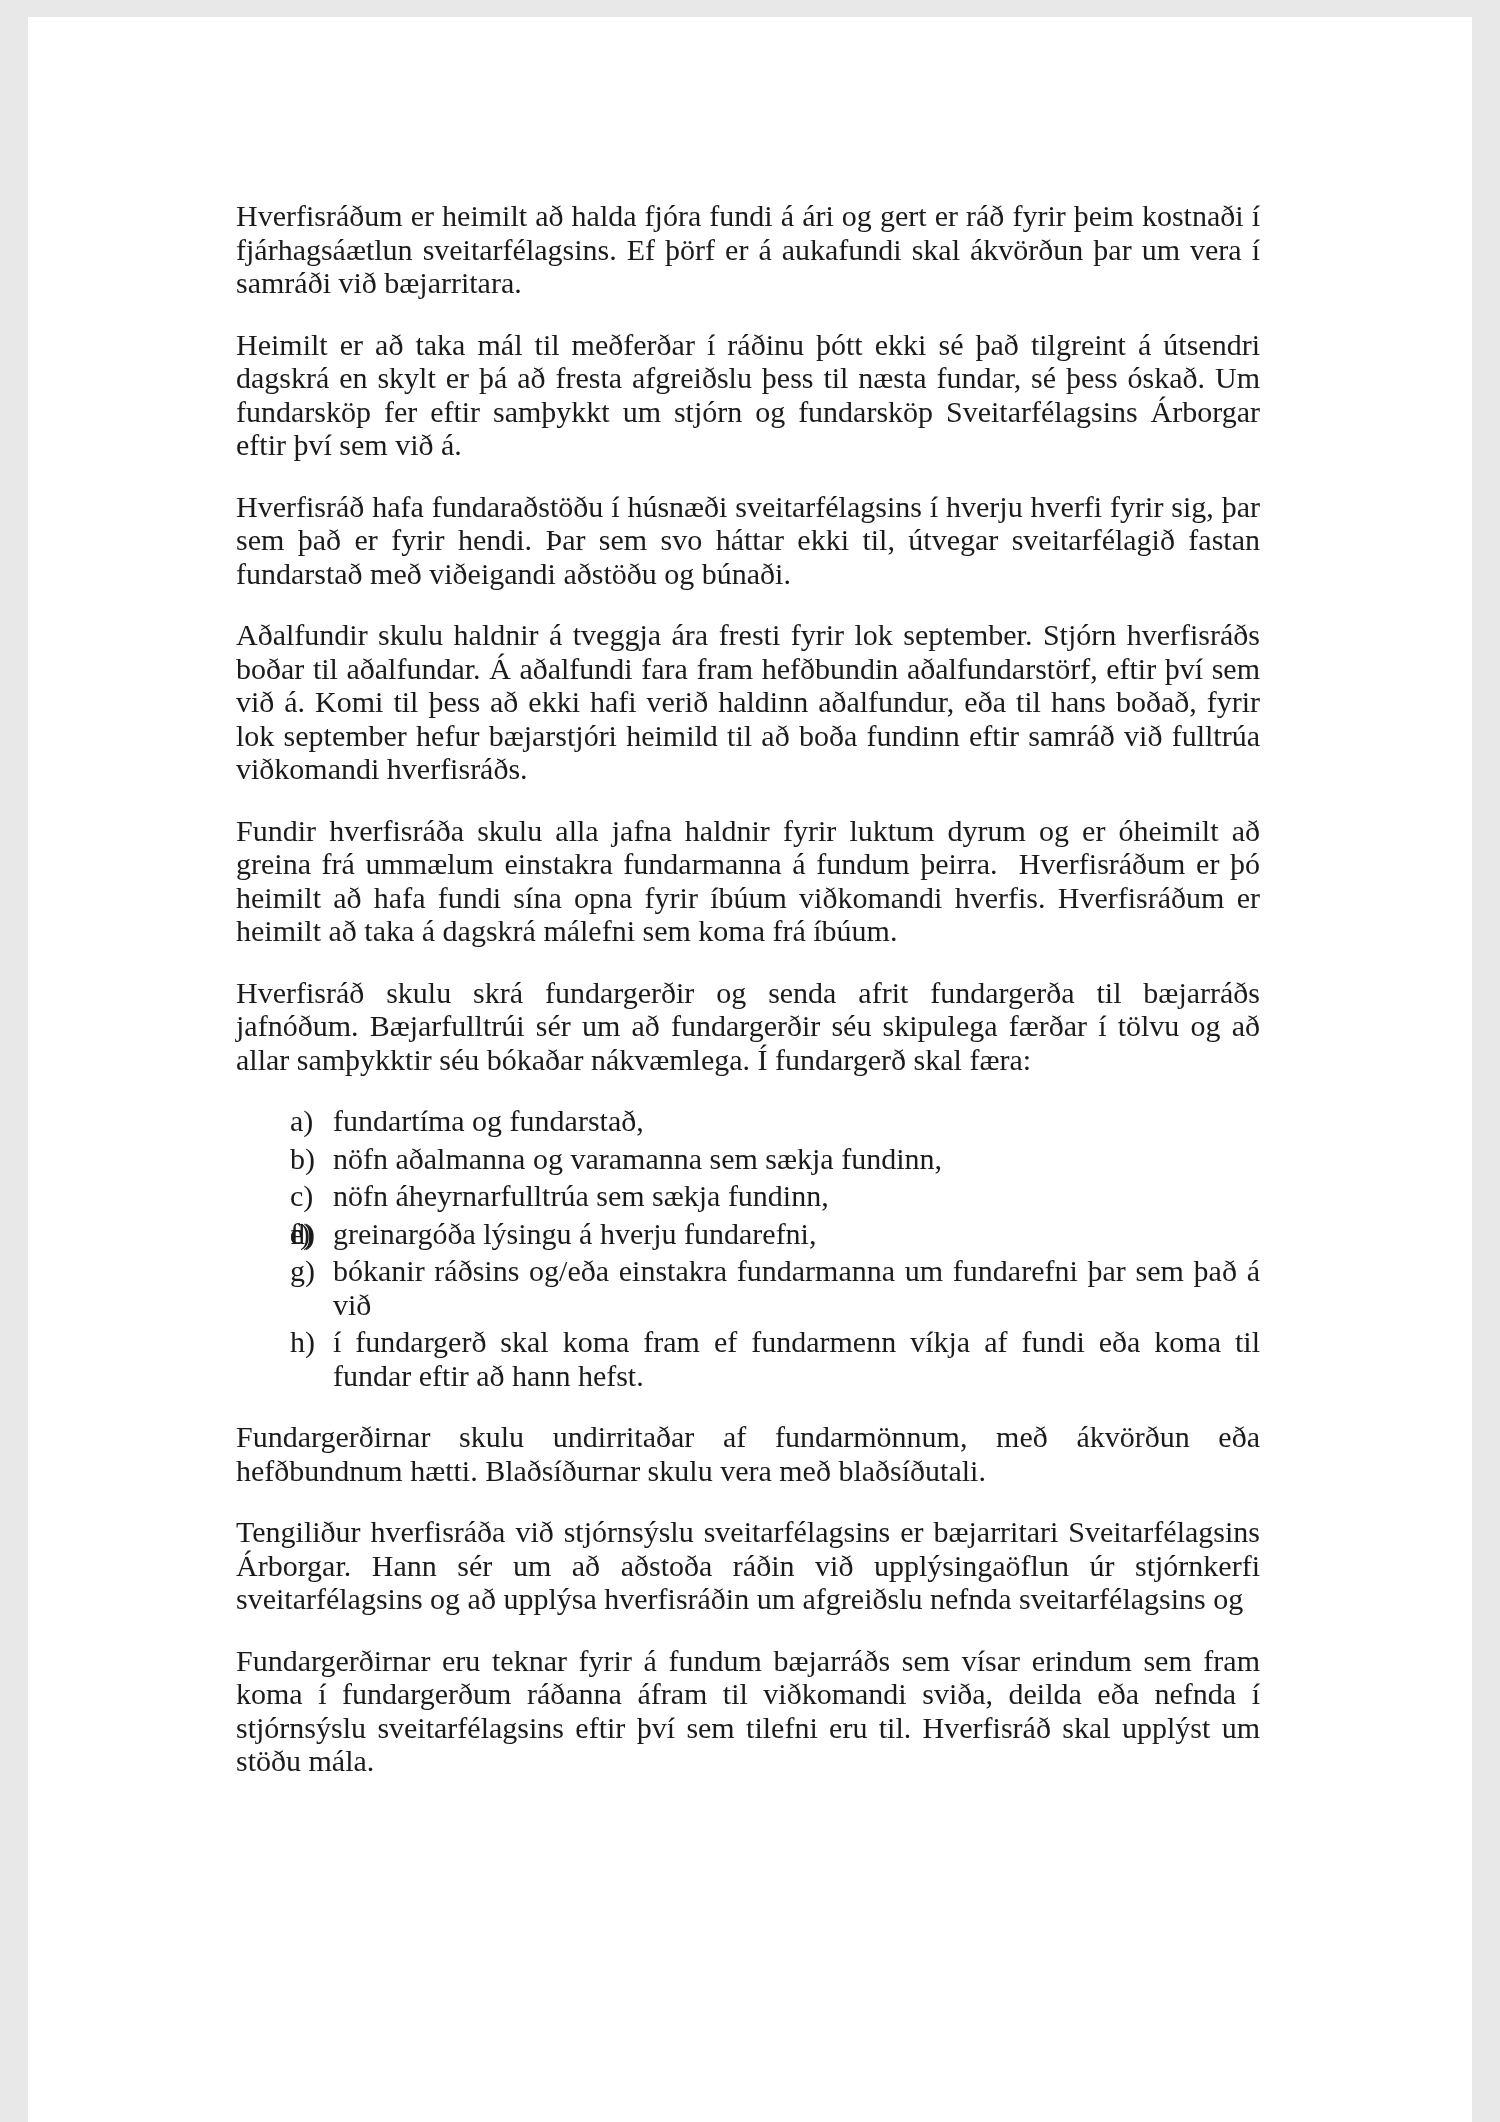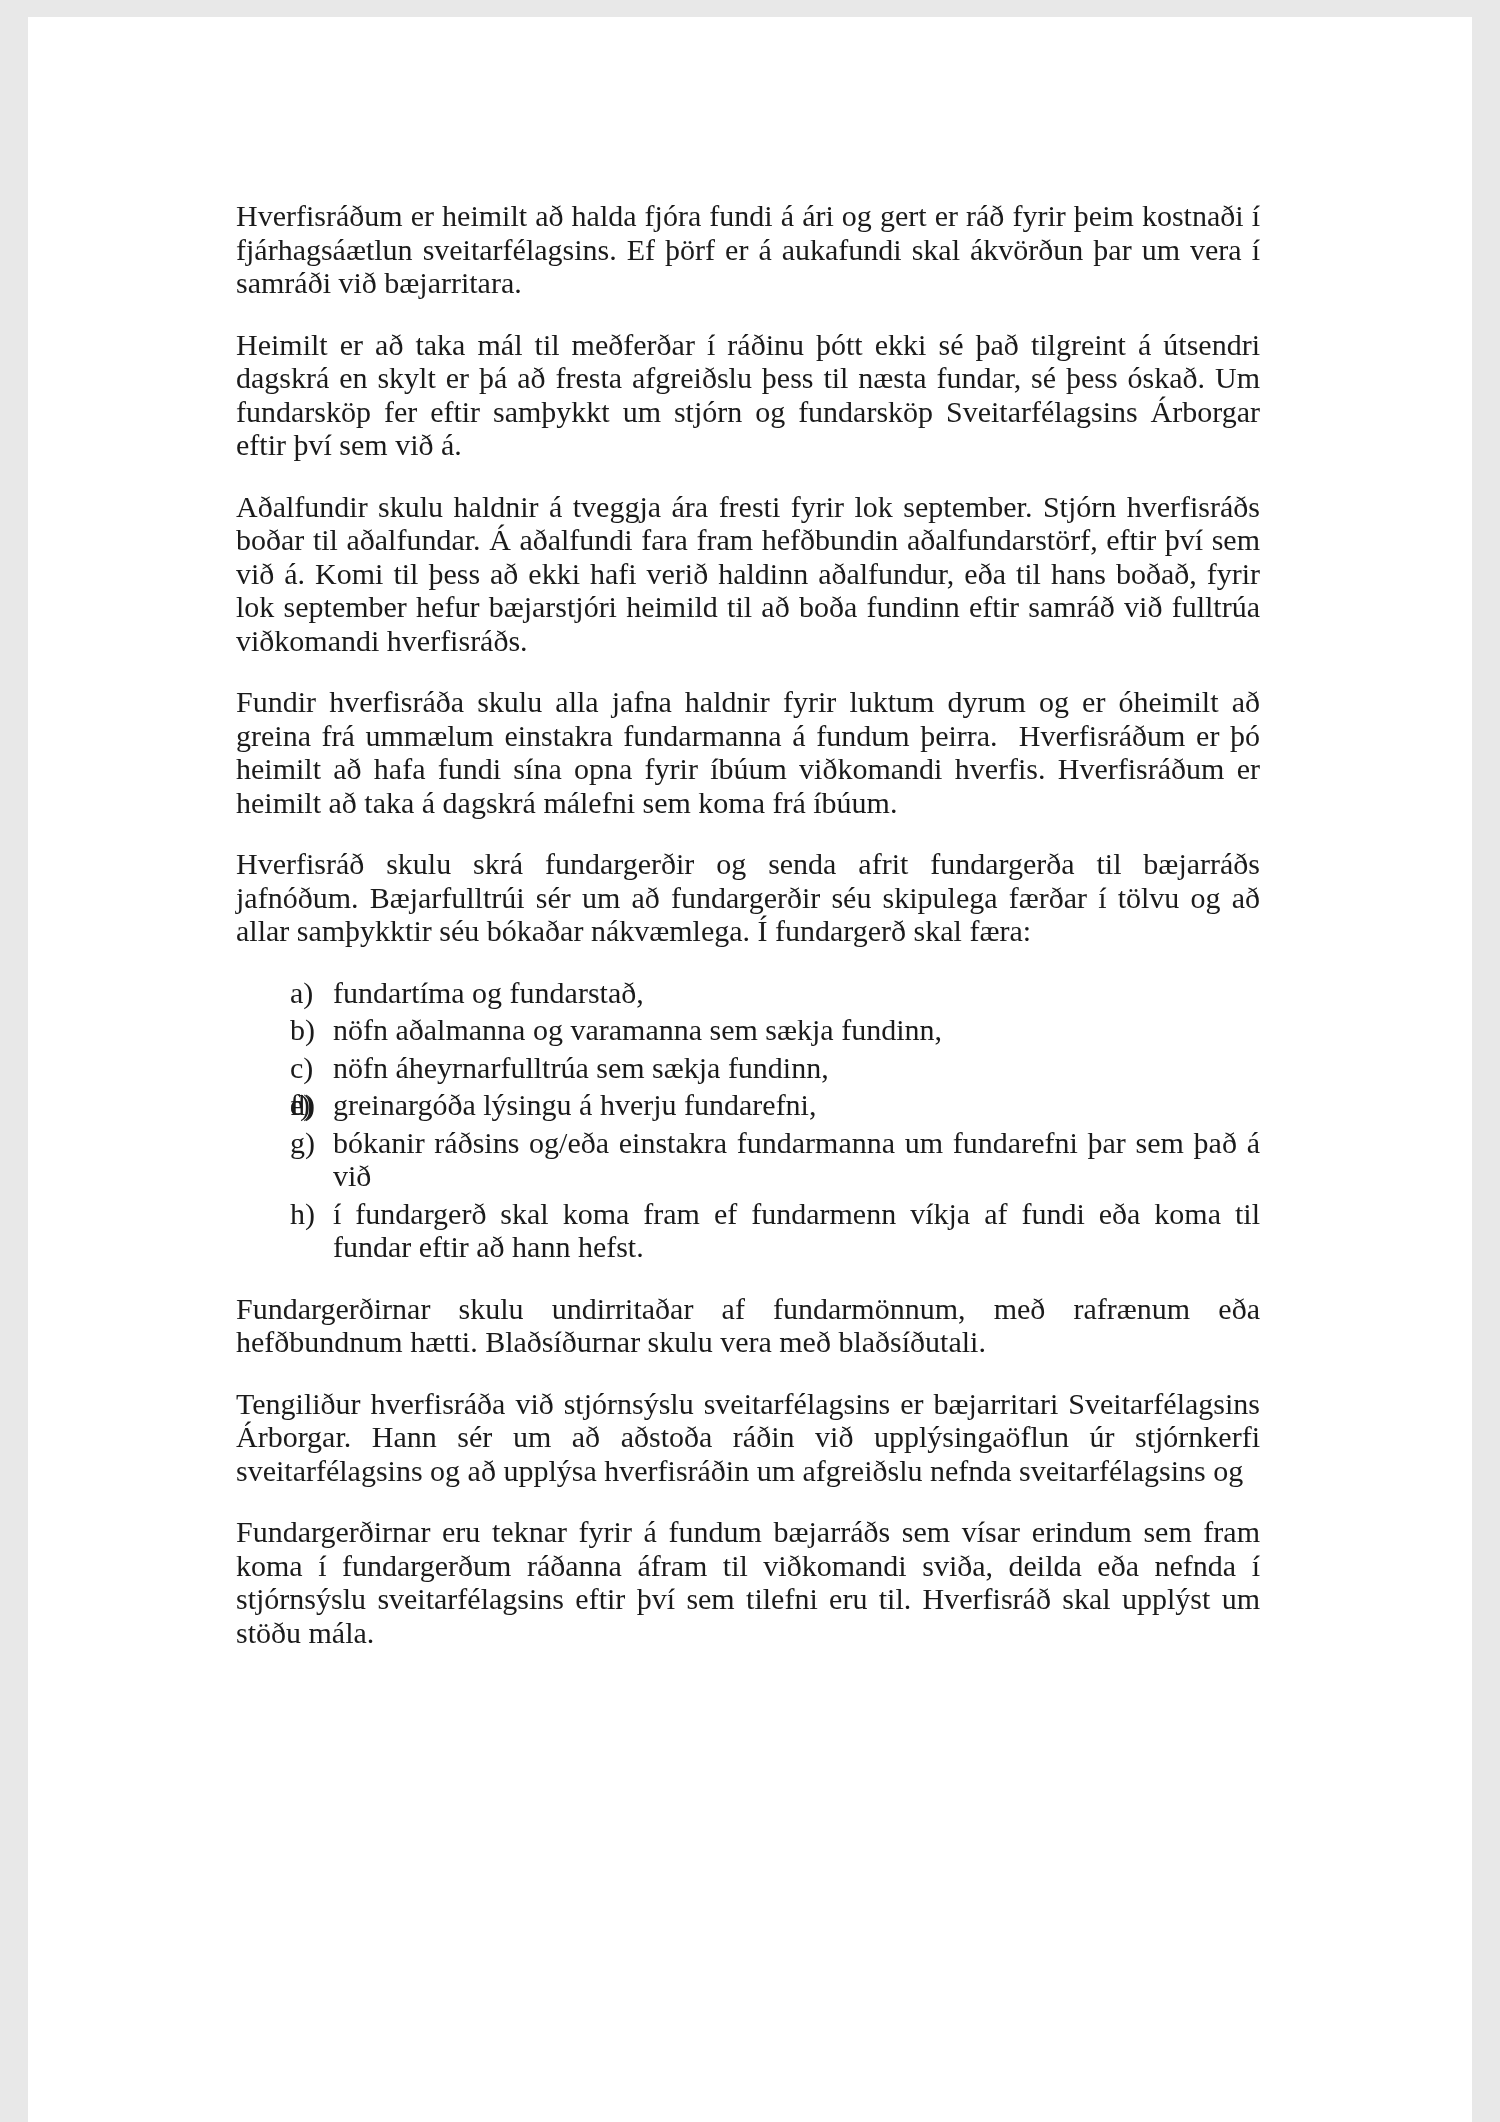--- a/index.html
+++ b/index.html
@@ -52,20 +52,21 @@
     top: 0;
   }
 </style>
 </head>
 <body>
 
 <div class="page">
 
   <p class="para">Hverfisráðum er heimilt að halda fjóra fundi á ári og gert er ráð fyrir þeim kostnaði í fjárhagsáætlun sveitarfélagsins. Ef þörf er á aukafundi skal ákvörðun þar um vera í samráði við bæjarritara.</p>
   <p class="para">Heimilt er að taka mál til meðferðar í ráðinu þótt ekki sé það tilgreint á útsendri dagskrá en skylt er þá að fresta afgreiðslu þess til næsta fundar, sé þess óskað. Um fundarsköp fer eftir samþykkt um stjórn og fundarsköp Sveitarfélagsins Árborgar eftir því sem við á.</p>
+  <p class="para">Hverfisráð hafa fundaraðstöðu í húsnæði sveitarfélagsins í hverju hverfi fyrir sig, þar sem það er fyrir hendi. Þar sem svo háttar ekki til, útvegar sveitarfélagið fastan fundarstað með viðeigandi aðstöðu og búnaði.</p>
   <p class="para">Aðalfundir skulu haldnir á tveggja ára fresti fyrir lok september. Stjórn hverfisráðs boðar til aðalfundar. Á aðalfundi fara fram hefðbundin aðalfundarstörf, eftir því sem við á. Komi til þess að ekki hafi verið haldinn aðalfundur, eða til hans boðað, fyrir lok september hefur bæjarstjóri heimild til að boða fundinn eftir samráð við fulltrúa viðkomandi hverfisráðs.</p>
 
 
   <p class="para">Fundir hverfisráða skulu alla jafna haldnir fyrir luktum dyrum og er óheimilt að greina frá ummælum einstakra fundarmanna á fundum þeirra.&nbsp; Hverfisráðum er þó heimilt að hafa fundi sína opna fyrir íbúum viðkomandi hverfis. Hverfisráðum er heimilt að taka á dagskrá málefni sem koma frá íbúum.</p>
   <p class="para">Hverfisráð skulu skrá fundargerðir og senda afrit fundargerða til bæjarráðs jafnóðum. Bæjarfulltrúi sér um að fundargerðir séu skipulega færðar í tölvu og að allar samþykktir séu bókaðar nákvæmlega. Í fundargerð skal færa:</p>
 
   <ol class="lettered">
     <li>
       <span class="marker">a)</span>
       <span>fundartíma og fundarstað,</span>
@@ -91,17 +92,17 @@
     <li>
       <span class="marker">g)</span>
       <span>bókanir ráðsins og/eða einstakra fundarmanna um fundarefni þar sem það á við</span>
     </li>
     <li>
       <span class="marker">h)</span>
       <span>í fundargerð skal koma fram ef fundarmenn víkja af fundi eða koma til fundar eftir að hann hefst.</span>
     </li>
   </ol>
 
-  <p class="para">Fundargerðirnar skulu undirritaðar af fundarmönnum, með rafrænum eða hefðbundnum hætti. Blaðsíðurnar skulu vera með blaðsíðutali.</p>
+  <p class="para">Fundargerðirnar skulu undirritaðar af fundarmönnum, með ákvörðun eða hefðbundnum hætti. Blaðsíðurnar skulu vera með blaðsíðutali.</p>
   <p class="para">Tengiliður hverfisráða við stjórnsýslu sveitarfélagsins er bæjarritari Sveitarfélagsins Árborgar. Hann sér um að aðstoða ráðin við upplýsingaöflun úr stjórnkerfi sveitarfélagsins og að upplýsa hverfisráðin um afgreiðslu nefnda sveitarfélagsins og</p>
   <p class="para">Fundargerðirnar eru teknar fyrir á fundum bæjarráðs sem vísar erindum sem fram koma í fundargerðum ráðanna áfram til viðkomandi sviða, deilda eða nefnda í stjórnsýslu sveitarfélagsins eftir því sem tilefni eru til. Hverfisráð skal upplýst um stöðu mála.</p>
 
 </div>
 
 </body></html>

